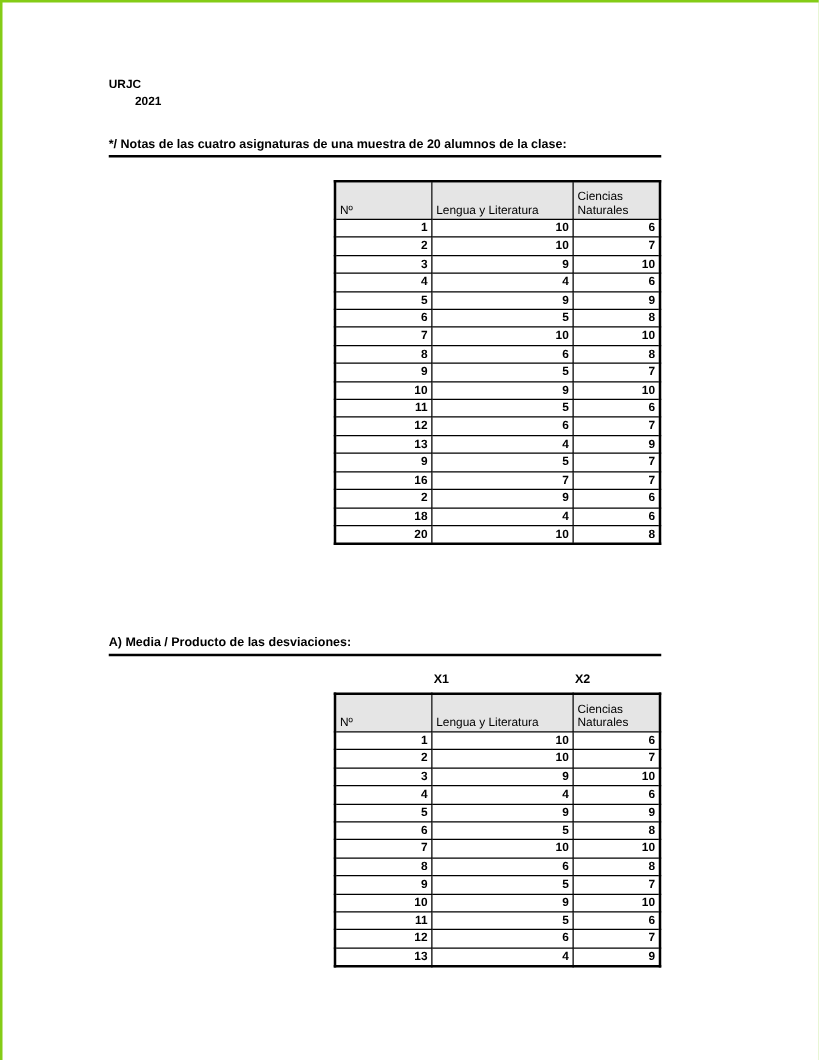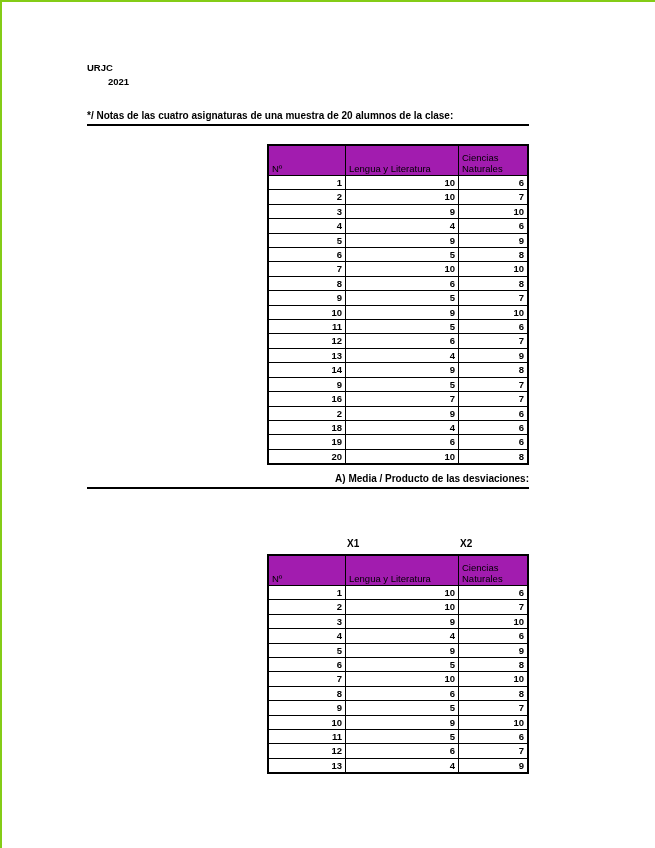--- a/index.html
+++ b/index.html
@@ -37,39 +37,39 @@
     left: 85px;
     width: 442px;
     font-size: 10px;
     font-weight: 700;
     color: #000;
     padding-bottom: 3px;
     border-bottom: 2.5px solid #000;
     white-space: nowrap;
   }
   .h1pos { top: 108px; }
-  .h2pos { top: 471px; text-align: right; }
+  .h2pos { top: 507px; }
 
   table.grid {
     position: absolute;
     left: 265px;
     border-collapse: collapse;
     border: 2px solid #000;
     font-size: 9.5px;
     color: #000;
     table-layout: fixed;
   }
   .t1 { top: 142px; }
   .t2 { top: 552px; }
   .grid th, .grid td {
     border: 1px solid #000;
     overflow: hidden;
   }
   .grid th {
-    background: #a21caf;
+    background: #e5e5e5;
     font-weight: 400;
     text-align: left;
     vertical-align: bottom;
     padding: 1px 3px 1px 3px;
     height: 27px;
     line-height: 11px;
   }
   .grid td {
     text-align: right;
     font-weight: 700;
@@ -172,47 +172,37 @@
           <td class="c0">12</td>
           <td class="c1">6</td>
           <td class="c2">7</td>
         </tr>
         <tr>
           <td class="c0">13</td>
           <td class="c1">4</td>
           <td class="c2">9</td>
         </tr>
         <tr>
-          <td class="c0">14</td>
-          <td class="c1">9</td>
-          <td class="c2">8</td>
-        </tr>
-        <tr>
           <td class="c0">9</td>
           <td class="c1">5</td>
           <td class="c2">7</td>
         </tr>
         <tr>
           <td class="c0">16</td>
           <td class="c1">7</td>
           <td class="c2">7</td>
         </tr>
         <tr>
           <td class="c0">2</td>
           <td class="c1">9</td>
           <td class="c2">6</td>
         </tr>
         <tr>
           <td class="c0">18</td>
           <td class="c1">4</td>
-          <td class="c2">6</td>
-        </tr>
-        <tr>
-          <td class="c0">19</td>
-          <td class="c1">6</td>
           <td class="c2">6</td>
         </tr>
         <tr>
           <td class="c0">20</td>
           <td class="c1">10</td>
           <td class="c2">8</td>
         </tr>
       </tbody>
   </table>
 

